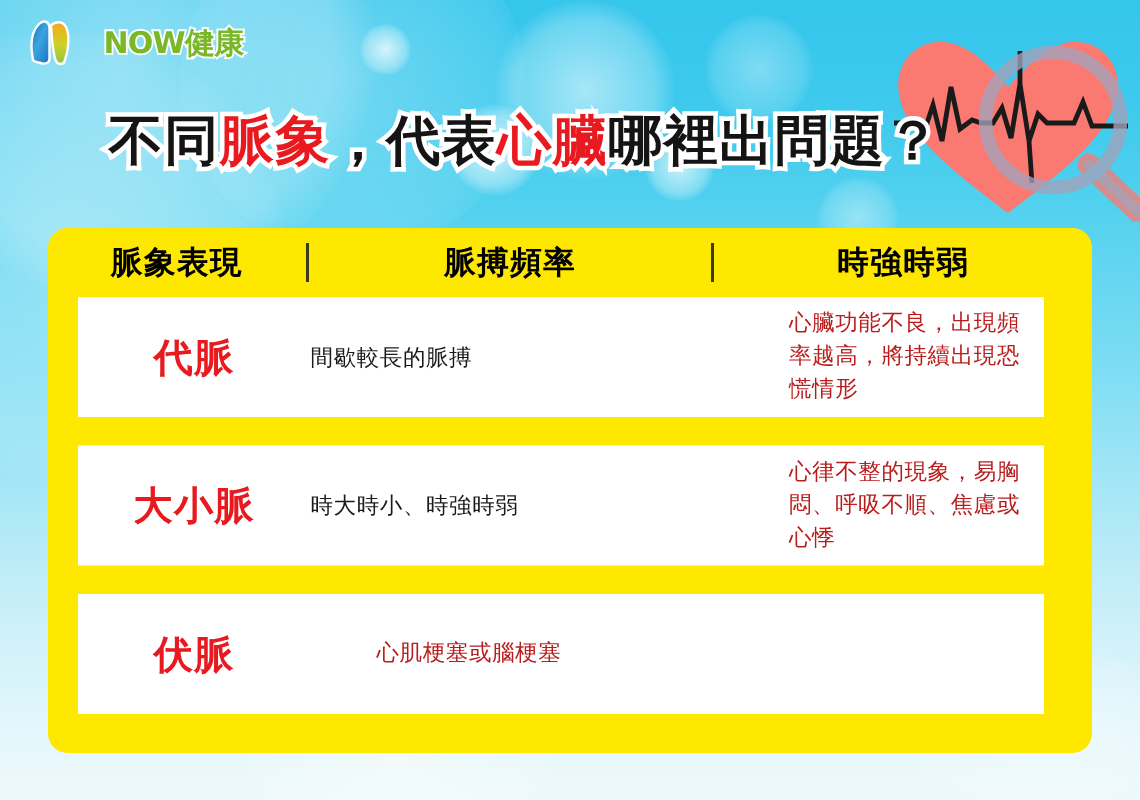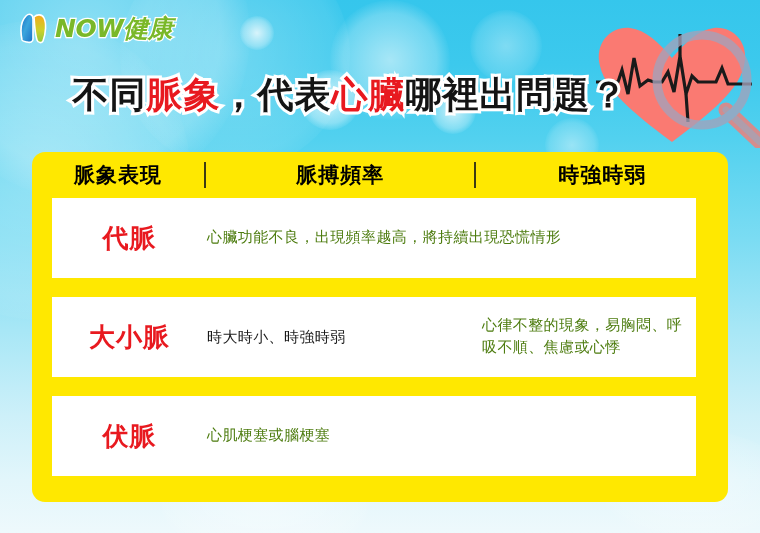--- a/index.html
+++ b/index.html
@@ -62,30 +62,29 @@
   #logo {
     position: absolute;
     left: 18px;
     top: 11px;
     display: flex;
     align-items: center;
     height: 34px;
   }
   #logo .mark { width: 30px; height: 32px; display: block; }
   #logo .wordmark {
-    margin-left: 7px;
-    font-size: 25px;
+    margin-left: 21px;
+    font-size: 20px;
     font-weight: bold;
     color: #7ab829;
     letter-spacing: -0.5px;
     line-height: 1;
     -webkit-text-stroke: 2.4px #ffffff;
     paint-order: stroke fill;
     white-space: nowrap;
-    font-style: italic;
   }
 
   
   #heart-graphic {
     position: absolute;
     right: -4px;
     top: 18px;
     width: 180px;
     height: 130px;
   }
@@ -170,24 +169,25 @@
   .cell-rate {
     width: 275px;
     font-size: 15px;
     color: #1a1a1a;
     letter-spacing: 0.4px;
     line-height: 1.4;
   }
   .cell-issue {
     flex: 1;
     font-size: 15px;
-    color: #4d7c0f;
+    color: #b91c1c;
     letter-spacing: 0.4px;
     line-height: 1.45;
     padding-right: 8px;
+    margin-left: 44px;
   }
 </style>
 </head>
 <body>
 
 <div id="poster">
 
   <div class="bokeh b1"></div>
   <div class="bokeh b2"></div>
   <div class="bokeh b3"></div>
@@ -243,20 +243,21 @@
       <div class="head-div"></div>
       <div class="head-cell c2">脈搏頻率</div>
       <div class="head-div"></div>
       <div class="head-cell c3">時強時弱</div>
     </div>
 
     <div class="rows">
 
       <div class="row">
         <div class="cell-term">代脈</div>
+        <div class="cell-rate">間歇較長的脈搏</div>
         <div class="cell-issue">心臟功能不良，出現頻率越高，將持續出現恐慌情形</div>
       </div>
 
       <div class="row">
         <div class="cell-term">大小脈</div>
         <div class="cell-rate">時大時小、時強時弱</div>
         <div class="cell-issue">心律不整的現象，易胸悶、呼吸不順、焦慮或心悸</div>
       </div>
 
       <div class="row">

